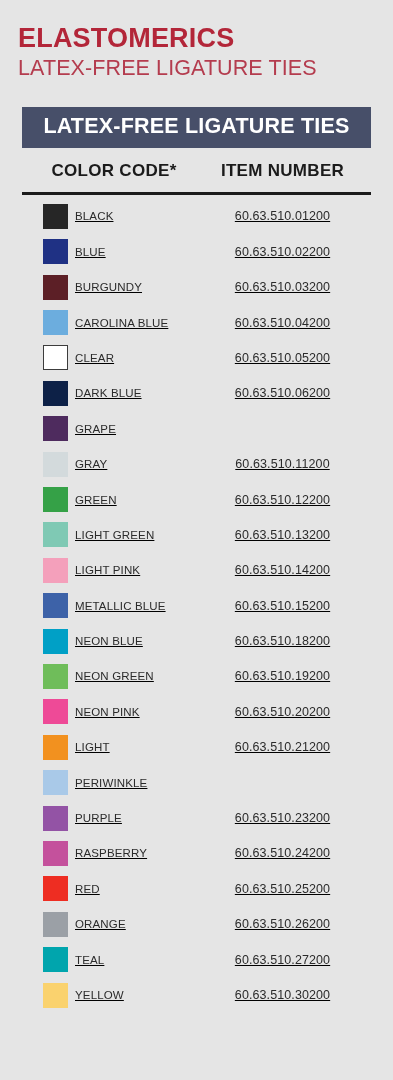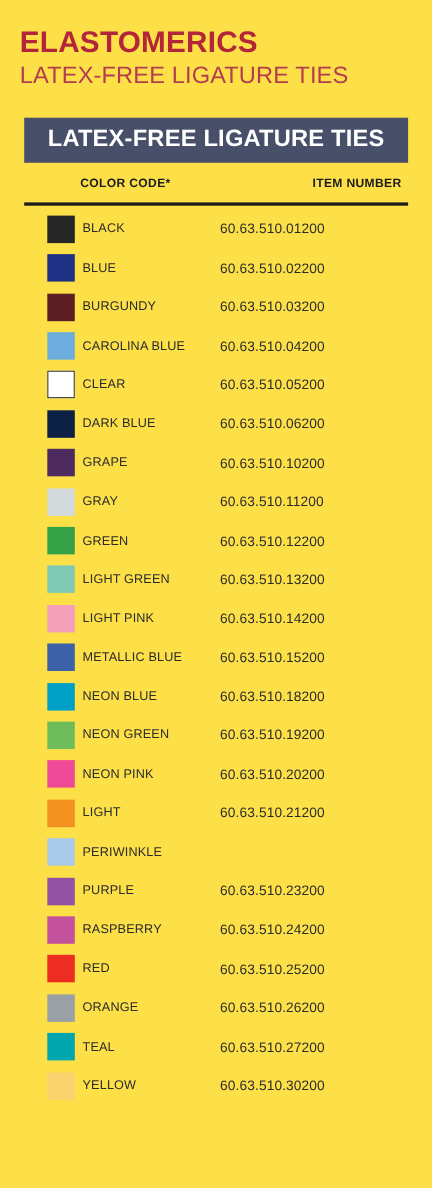--- a/index.html
+++ b/index.html
@@ -13,21 +13,21 @@
     font-family: "Liberation Sans", sans-serif;
     -webkit-font-smoothing: antialiased;
     overflow: hidden;
     position: relative;
   }
 
   .page {
     width: 393px;
     height: 1080px;
     box-sizing: border-box;
-    background: #fde047;
+    background: #e5e5e5;
     position: relative;
   }
 
   
   .masthead {
     padding: 24px 0 0 18px;
   }
   .brand-title {
     font-family: "Liberation Sans", sans-serif;
     font-size: 27px;
@@ -67,47 +67,48 @@
     line-height: 1;
     white-space: nowrap;
   }
 
   .col-headers {
     display: flex;
     align-items: center;
     padding: 13px 0 11px 0;
   }
   .col-head {
-    font-size: 11px;
+    font-size: 17px;
     font-weight: bold;
     color: #1b1b1b;
     letter-spacing: 0.3px;
     white-space: nowrap;
   }
   .col-head.color-code {
     width: 178px;
     text-align: center;
     padding-left: 6px;
     box-sizing: border-box;
   }
   .col-head.item-number {
     flex: 1;
-    text-align: right;
+    text-align: center;
     padding-right: 6px;
     box-sizing: border-box;
   }
 
   .head-rule {
     height: 3px;
     background: #1b1b1b;
     width: 100%;
   }
 
   .rows {
     padding-top: 4px;
+    text-decoration: underline;
   }
 
   .row {
     display: flex;
     align-items: center;
     height: 35.4px;
   }
 
   .swatch-cell {
     width: 178px;
@@ -132,20 +133,21 @@
     font-size: 11.5px;
     color: #2b2b2b;
     letter-spacing: 0.15px;
     margin-left: 7px;
     white-space: nowrap;
     font-family: "Liberation Sans", sans-serif;
   }
 
   .item-cell {
     flex: 1;
+    text-align: center;
     font-size: 12.5px;
     color: #2b2b2b;
     letter-spacing: 0.1px;
     white-space: nowrap;
     padding-right: 6px;
     box-sizing: border-box;
     font-family: "Liberation Sans", sans-serif;
   }
 </style>
 </head>
@@ -210,21 +212,20 @@
             <span class="swatch" style="background: rgb(13, 33, 71);"></span>
             <span class="swatch-label">DARK BLUE</span>
           </div>
           <div class="item-cell">60.63.510.06200</div>
         </div>
         <div class="row">
           <div class="swatch-cell">
             <span class="swatch" style="background: rgb(78, 43, 94);"></span>
             <span class="swatch-label">GRAPE</span>
           </div>
-          <div class="item-cell">60.63.510.10200</div>
         </div>
         <div class="row">
           <div class="swatch-cell">
             <span class="swatch" style="background: rgb(211, 218, 220);"></span>
             <span class="swatch-label">GRAY</span>
           </div>
           <div class="item-cell">60.63.510.11200</div>
         </div>
         <div class="row">
           <div class="swatch-cell">

